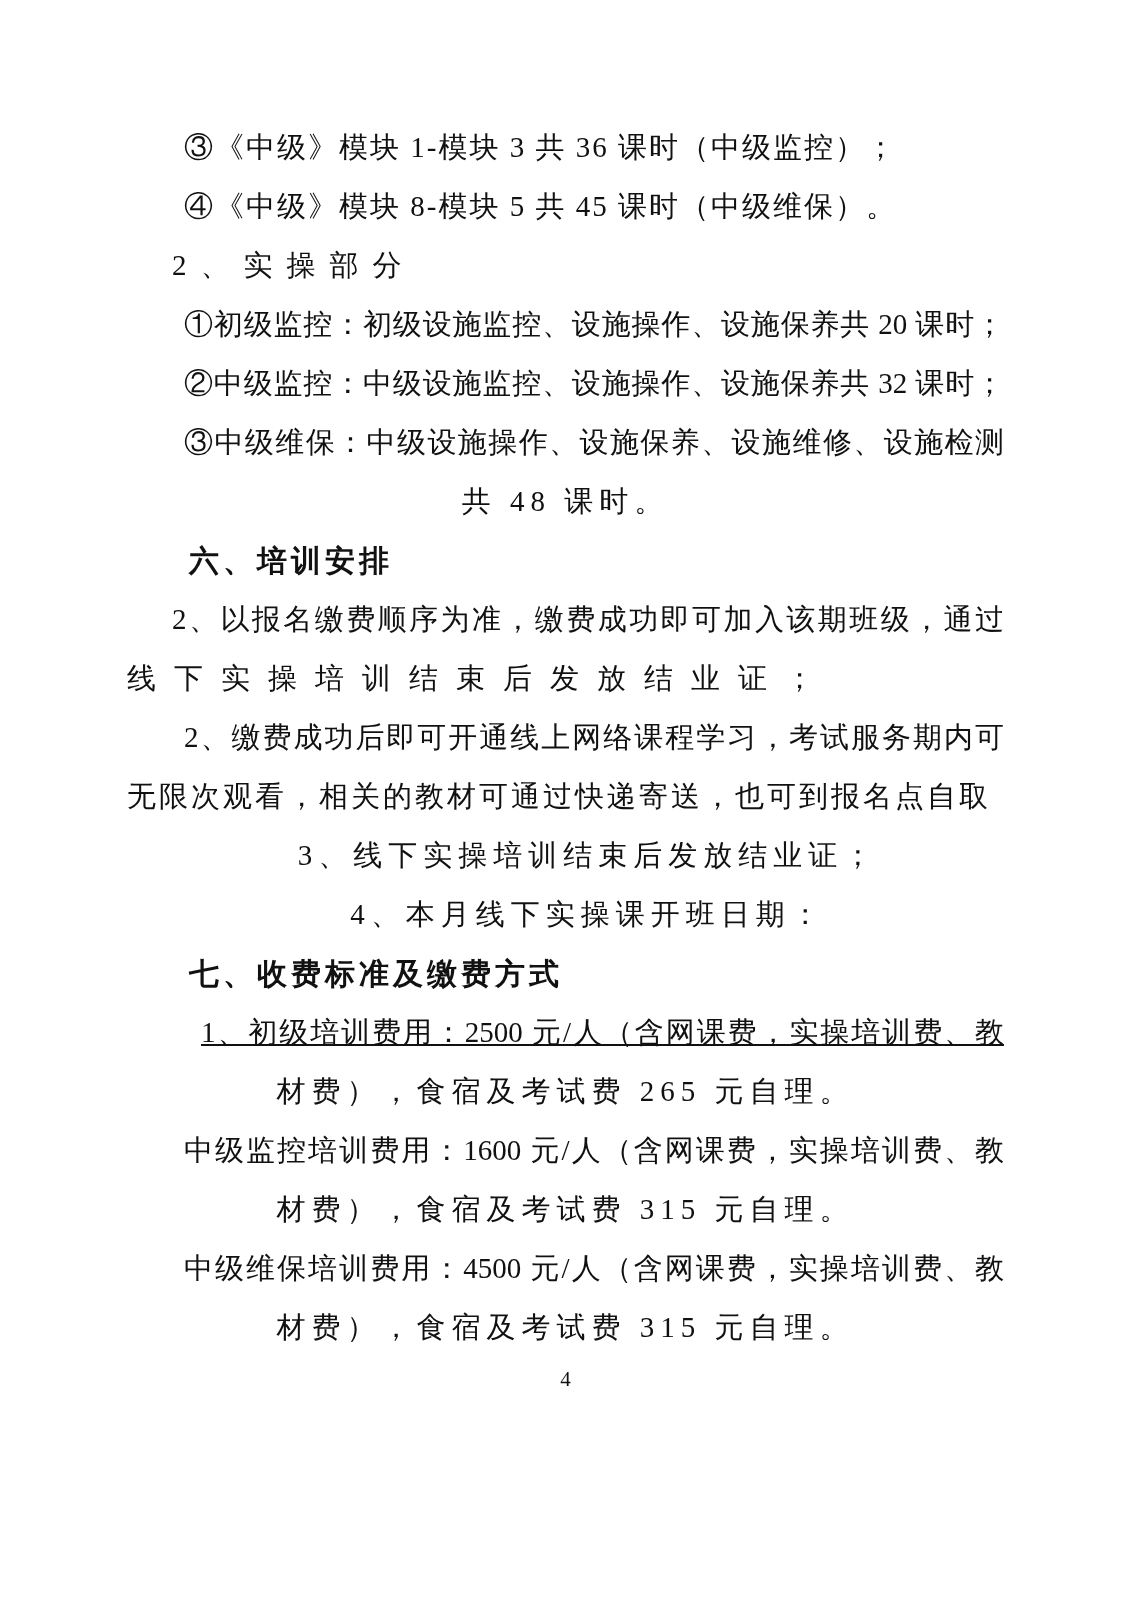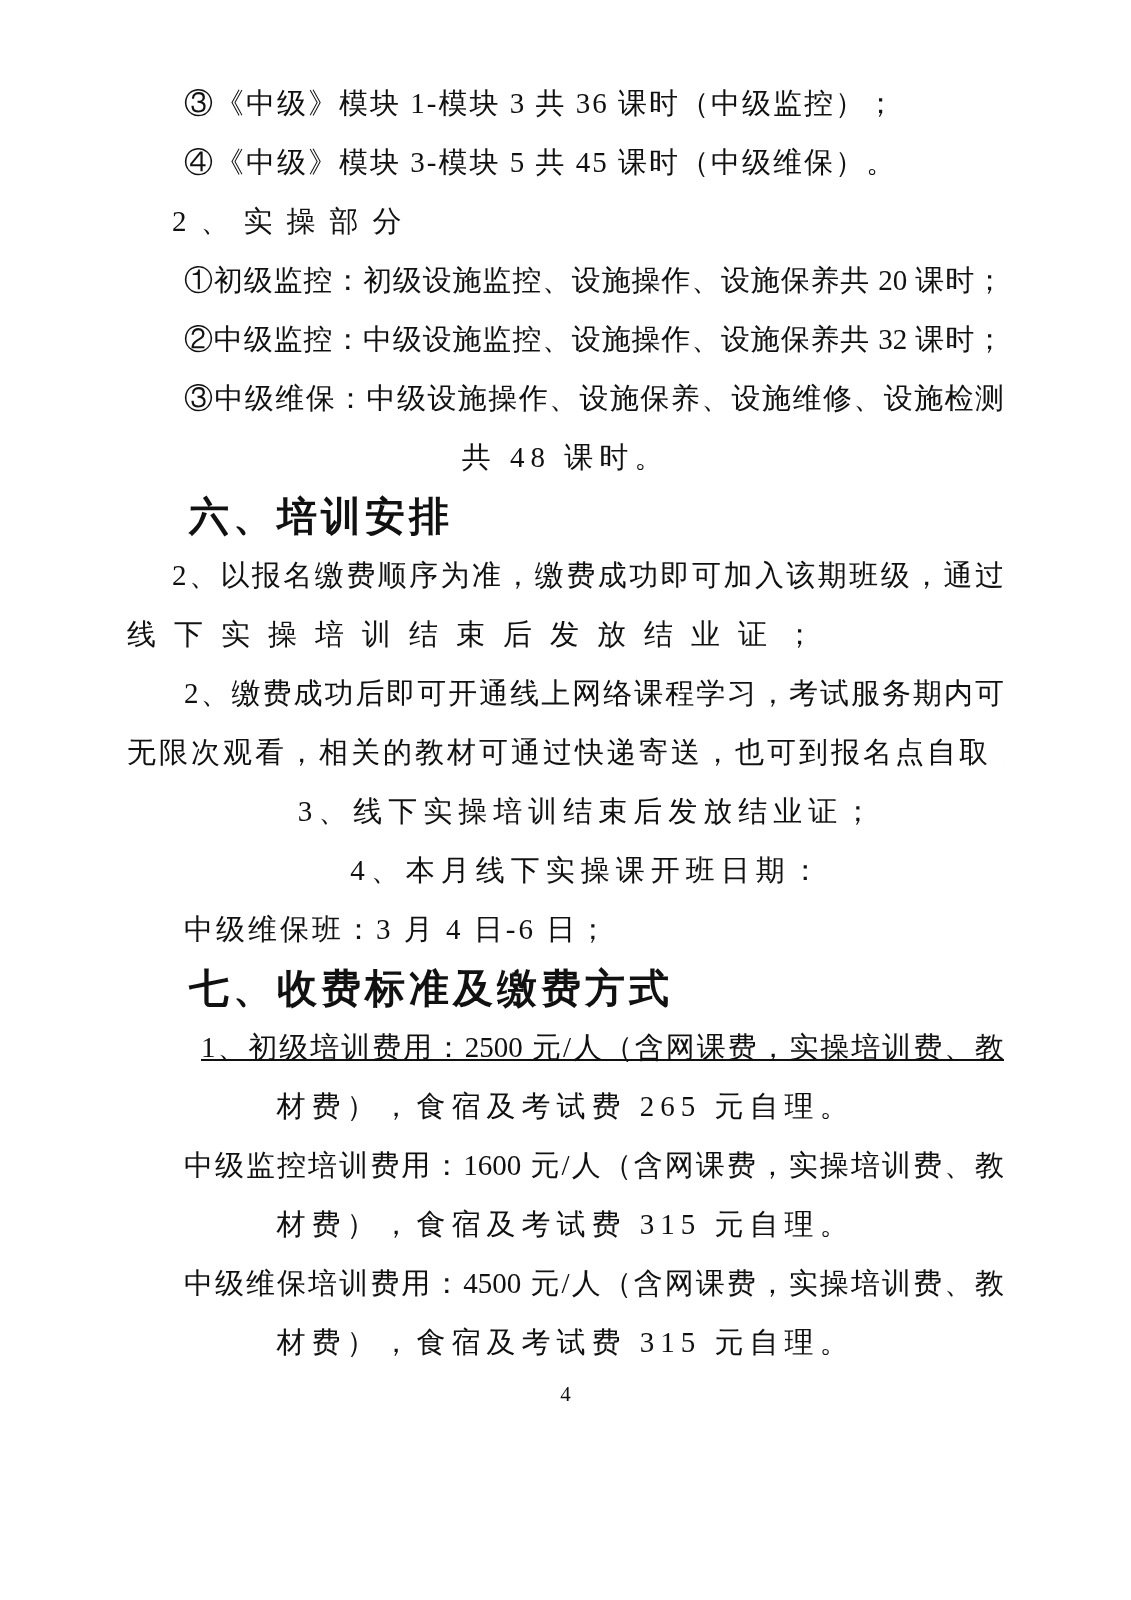--- a/index.html
+++ b/index.html
@@ -6,21 +6,21 @@
     margin: 0;
     padding: 0;
     background: #ffffff;
   }
   .page {
     position: relative;
     box-sizing: border-box;
     width: 1131px;
     height: 1600px;
     background: #ffffff;
-    padding: 74px 127px 0 127px;
+    padding: 118px 127px 0 127px;
     font-family: "Liberation Serif", "DejaVu Serif", serif;
     font-size: 29px;
     color: #111111;
     overflow: hidden;
   }
   .ln {
     height: 59px;
     line-height: 59px;
     white-space: nowrap;
     overflow: hidden;
@@ -39,50 +39,49 @@
   
   .ls2  { letter-spacing: 2px; }
   .ls3  { letter-spacing: 3px; }
   .ls4  { letter-spacing: 4px; }
   .ls6  { letter-spacing: 6px; text-align: center; }
   .ls14 { letter-spacing: 14px; }
   .ls18 { letter-spacing: 18px; }
   
   .hd {
     font-weight: 700;
-    font-size: 40px;
+    font-size: 30px;
   }
   .footer {
     margin-top: 2px;
     height: 40px;
     line-height: 40px;
     text-align: center;
     font-size: 21px;
   }
 </style>
 </head>
 <body>
 
 <div class="page">
 
   <div class="ln ind2 ls2">③《中级》模块 1-模块 3 共 36 课时（中级监控）；</div>
-  <div class="ln ind2 ls2">④《中级》模块 3-模块 5 共 45 课时（中级维保）。</div>
+  <div class="ln ind2 ls2">④《中级》模块 8-模块 5 共 45 课时（中级维保）。</div>
   <div class="ln indd ls14">2、实操部分</div>
   <div class="ln ind2 str">①初级监控：初级设施监控、设施操作、设施保养共 20 课时；</div>
   <div class="ln ind2 str">②中级监控：中级设施监控、设施操作、设施保养共 32 课时；</div>
   <div class="ln ind2 str">③中级维保：中级设施操作、设施保养、设施维修、设施检测</div>
   <div class="ln ls6">共 48 课时。</div>
   <div class="ln indh hd ls4">六、培训安排</div>
   <div class="ln indd str">2、以报名缴费顺序为准，缴费成功即可加入该期班级，通过</div>
   <div class="ln ls18">线下实操培训结束后发放结业证；</div>
   <div class="ln ind2 str">2、缴费成功后即可开通线上网络课程学习，考试服务期内可</div>
   <div class="ln ls3">无限次观看，相关的教材可通过快递寄送，也可到报名点自取；</div>
   <div class="ln indd ls6">3、线下实操培训结束后发放结业证；</div>
   <div class="ln indd ls6">4、本月线下实操课开班日期：</div>
-  <div class="ln ind2 ls3">中级维保班：3 月 4 日-6 日；</div>
   <div class="ln indh hd ls4">七、收费标准及缴费方式</div>
   <div class="ln ind25 str">1、初级培训费用：2500 元/人（含网课费，实操培训费、教</div>
   <div class="ln ls6">材费），食宿及考试费 265 元自理。</div>
   <div class="ln ind2 str">中级监控培训费用：1600 元/人（含网课费，实操培训费、教</div>
   <div class="ln ls6">材费），食宿及考试费 315 元自理。</div>
   <div class="ln ind2 str">中级维保培训费用：4500 元/人（含网课费，实操培训费、教</div>
   <div class="ln ls6">材费），食宿及考试费 315 元自理。</div>
 
   <div class="footer">4</div>
 

